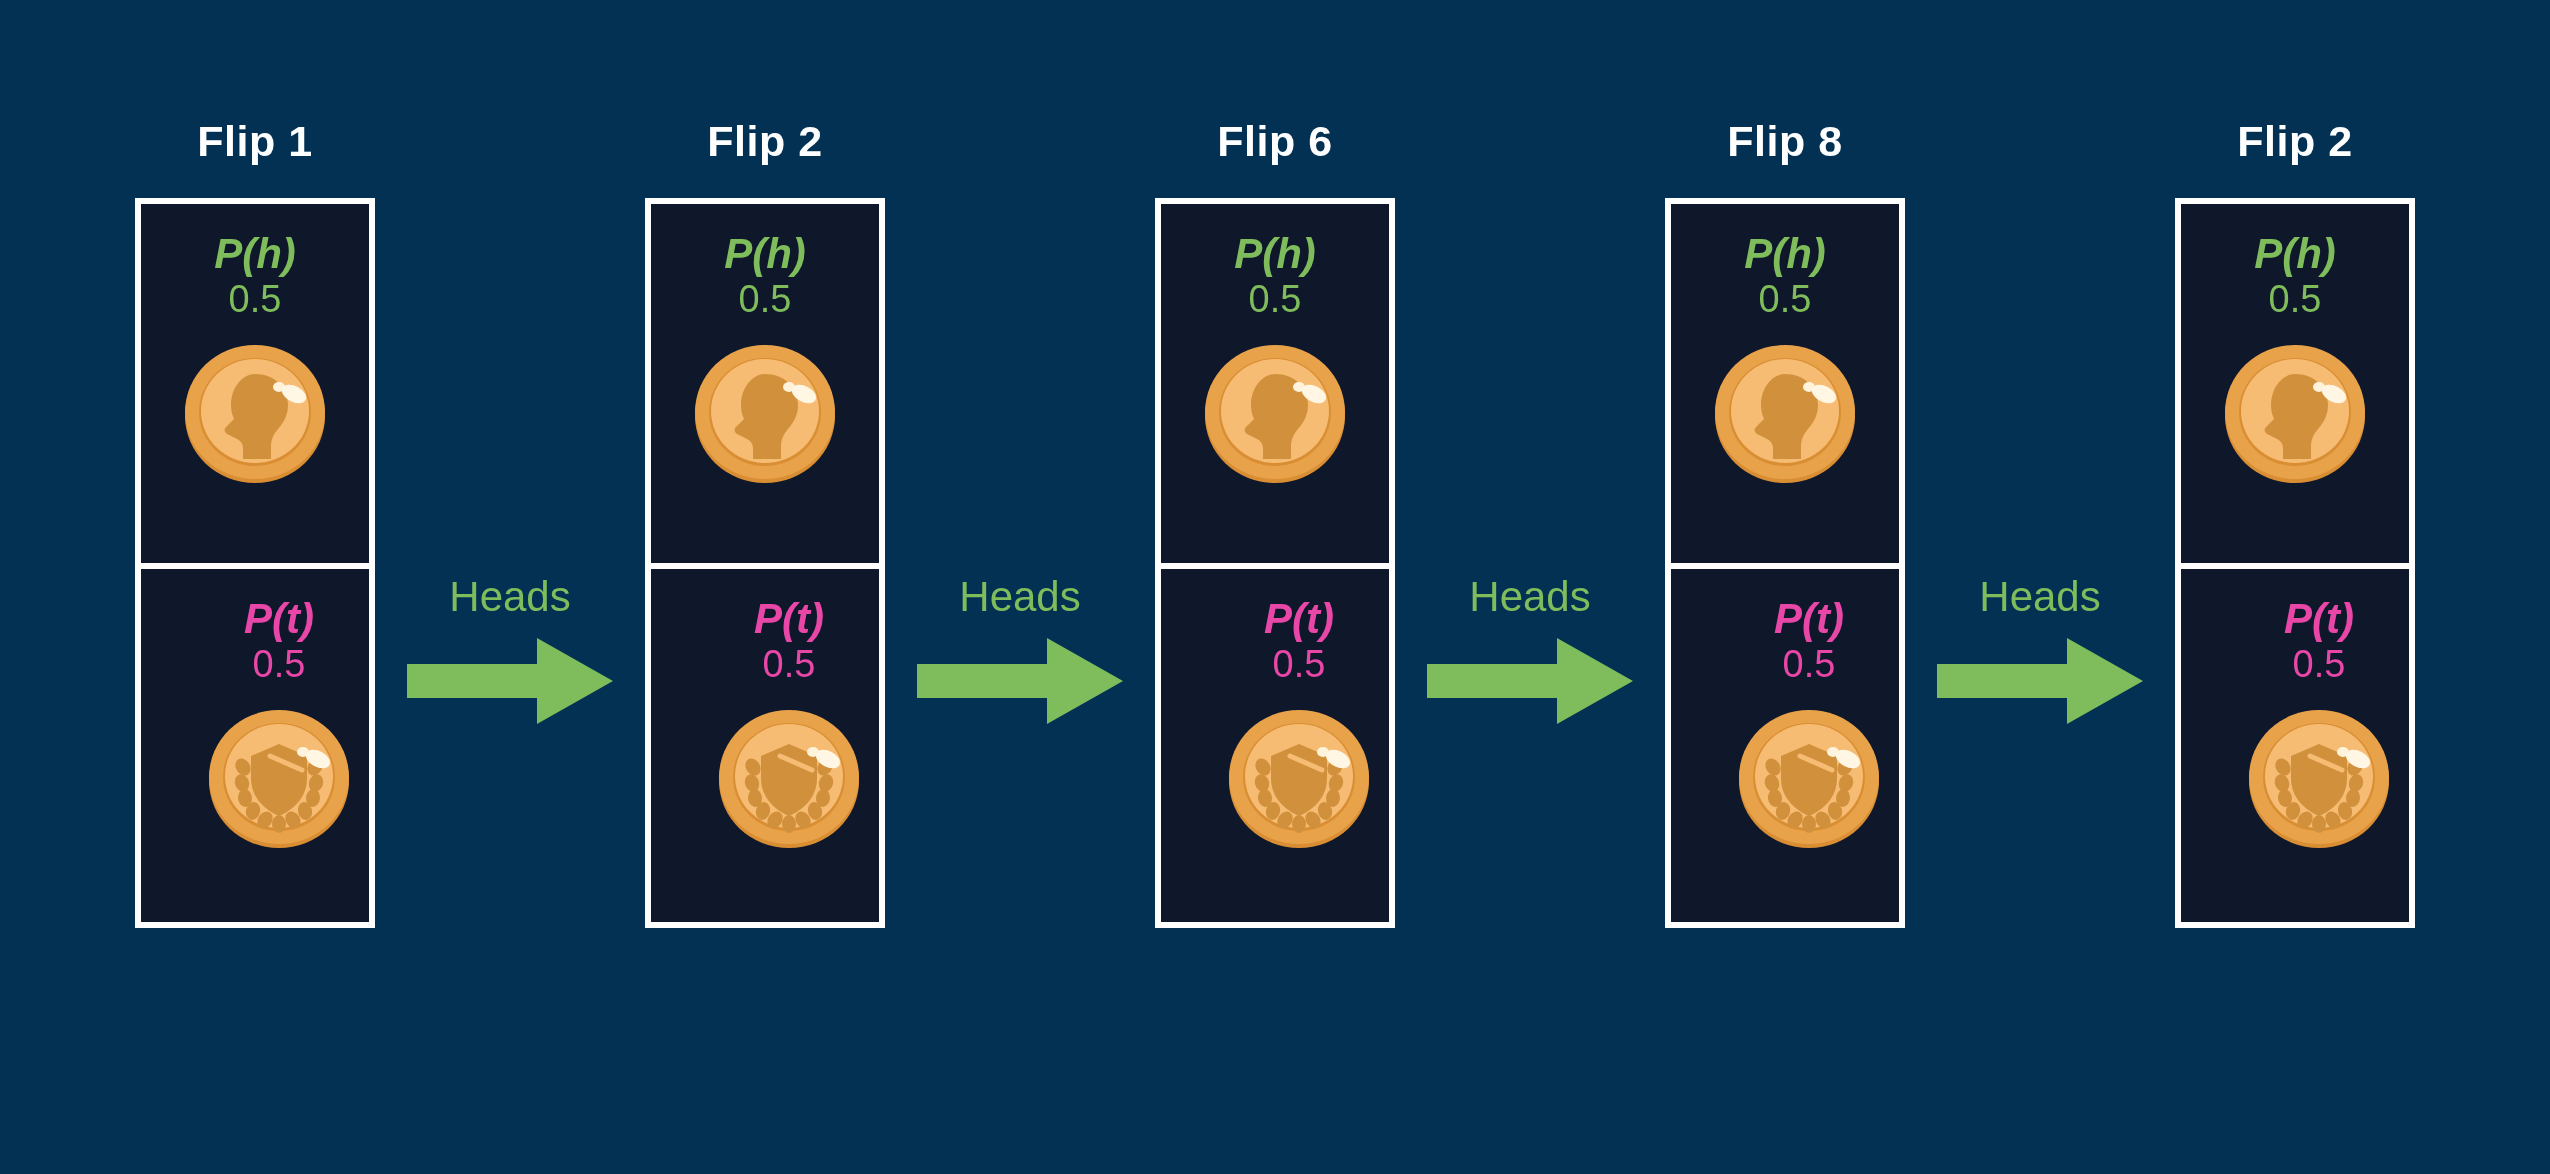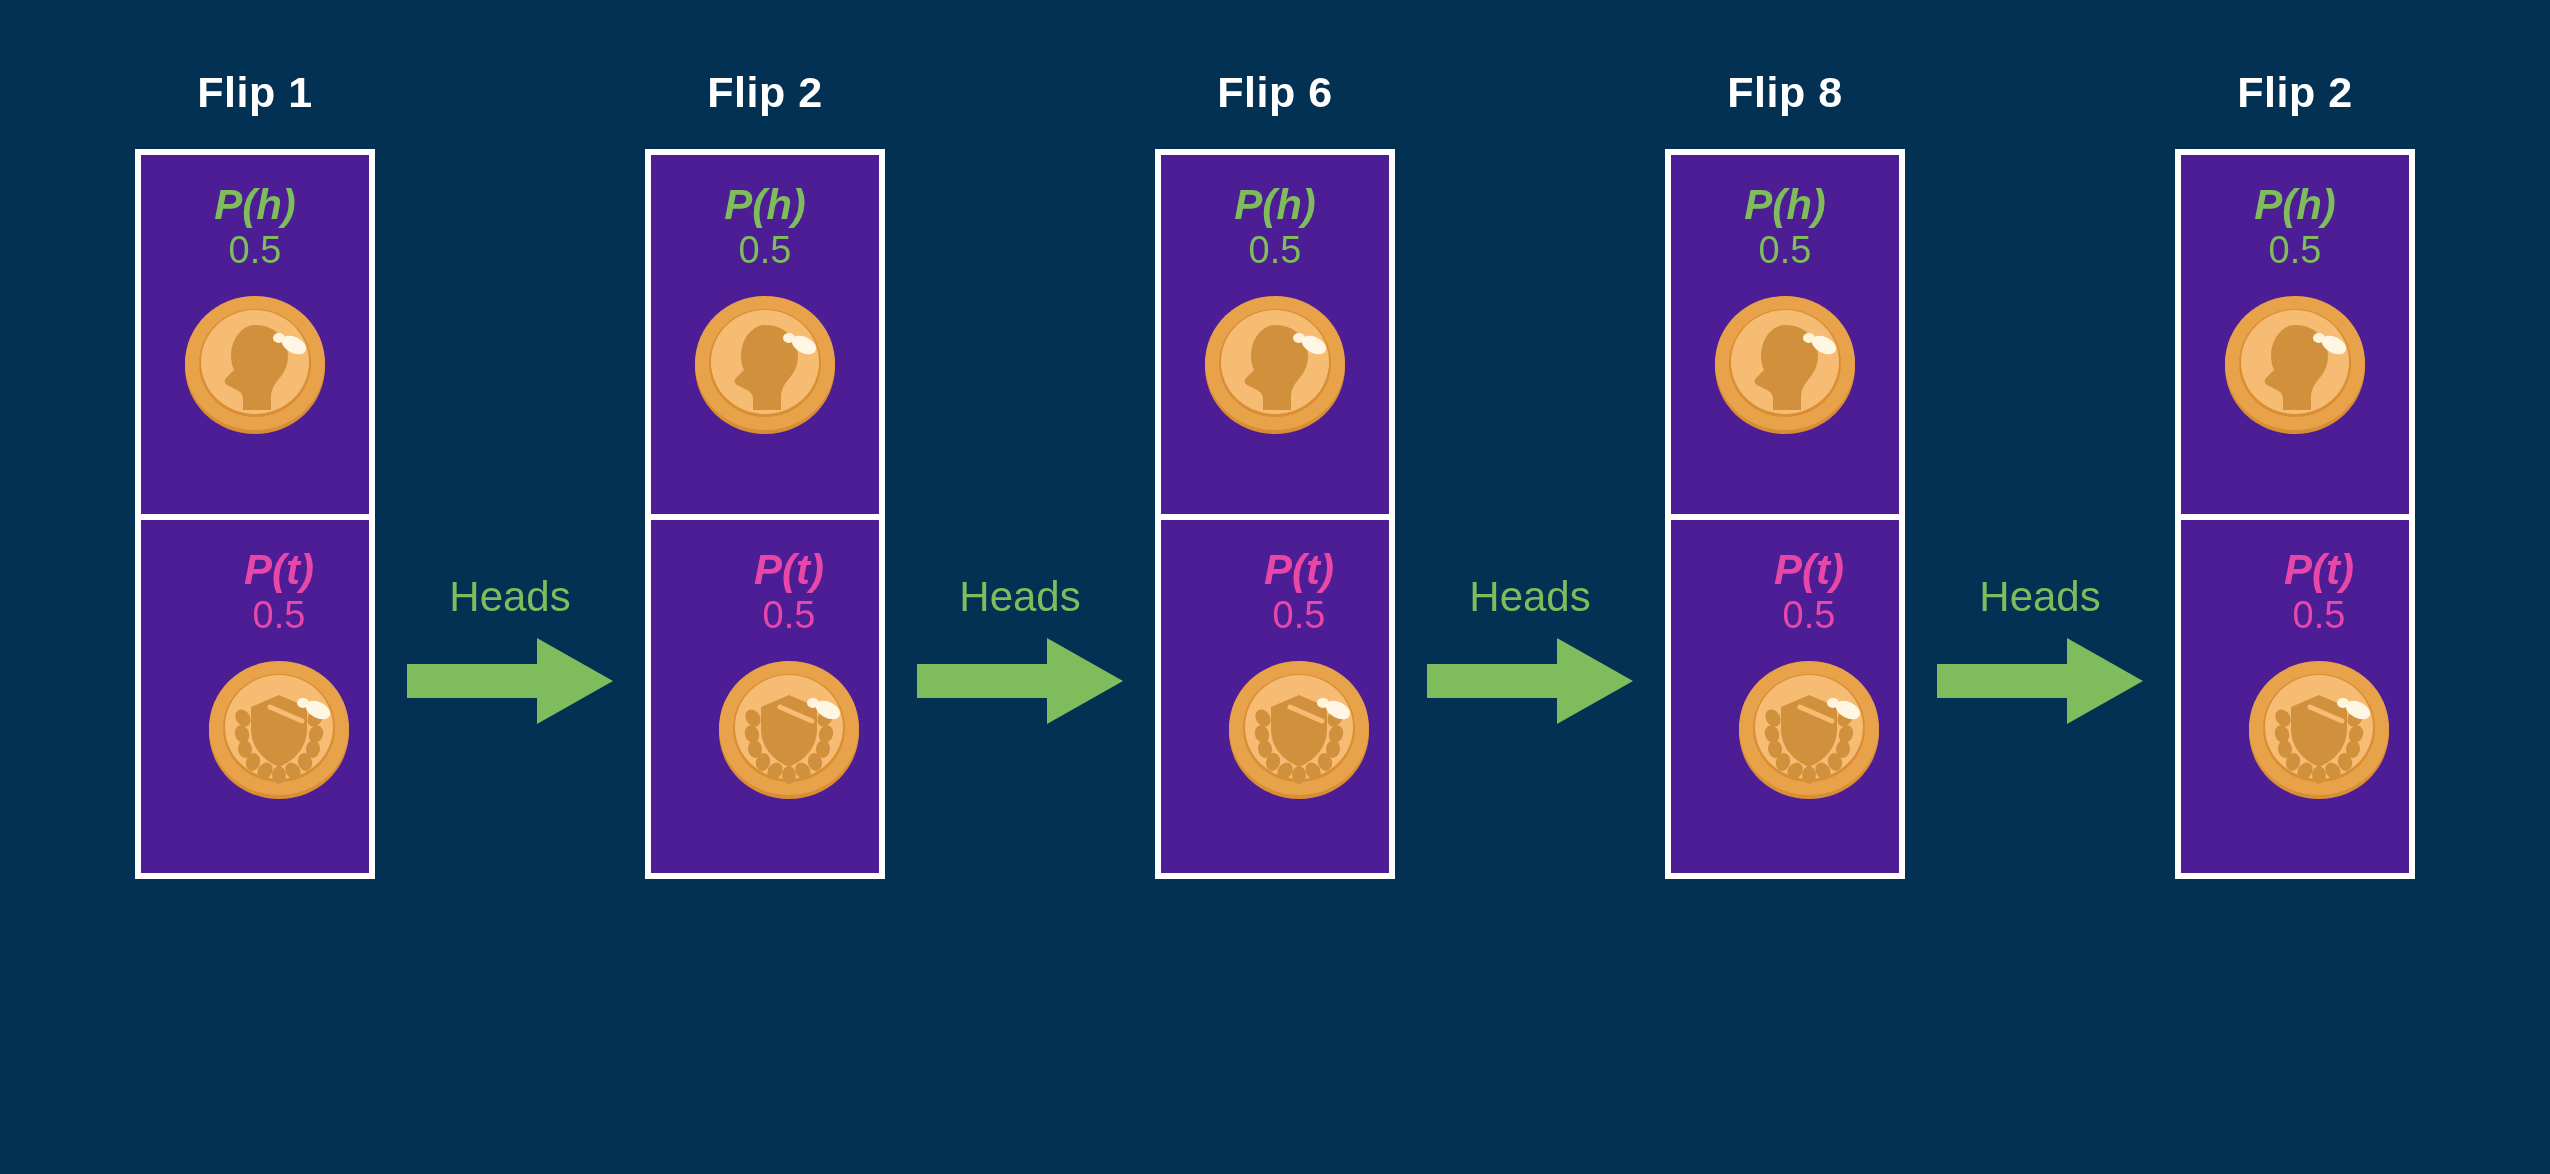--- a/index.html
+++ b/index.html
@@ -23,21 +23,21 @@
     height: 1174px;
     display: flex;
     flex-direction: row;
     align-items: flex-start;
     justify-content: center;
   }
 
   
   .flip-col {
     width: 240px;
-    margin-top: 71px;
+    margin-top: 120px;
     display: flex;
     flex-direction: column;
     align-items: center;
     flex: 0 0 auto;
   }
 
   .flip-title {
     color: #ffffff;
     font-size: 43px;
     font-weight: bold;
@@ -47,21 +47,21 @@
     white-space: nowrap;
   }
 
   .flip-box {
     width: 240px;
     height: 730px;
     border: 6px solid #ffffff;
     box-sizing: border-box;
     display: flex;
     flex-direction: column;
-    background: #4c1d95;
+    background: #0f172a;
   }
 
   .outcome-cell {
     flex: 1 1 50%;
     display: flex;
     flex-direction: column;
     align-items: center;
     justify-content: flex-start;
     padding-top: 28px;
     box-sizing: border-box;

